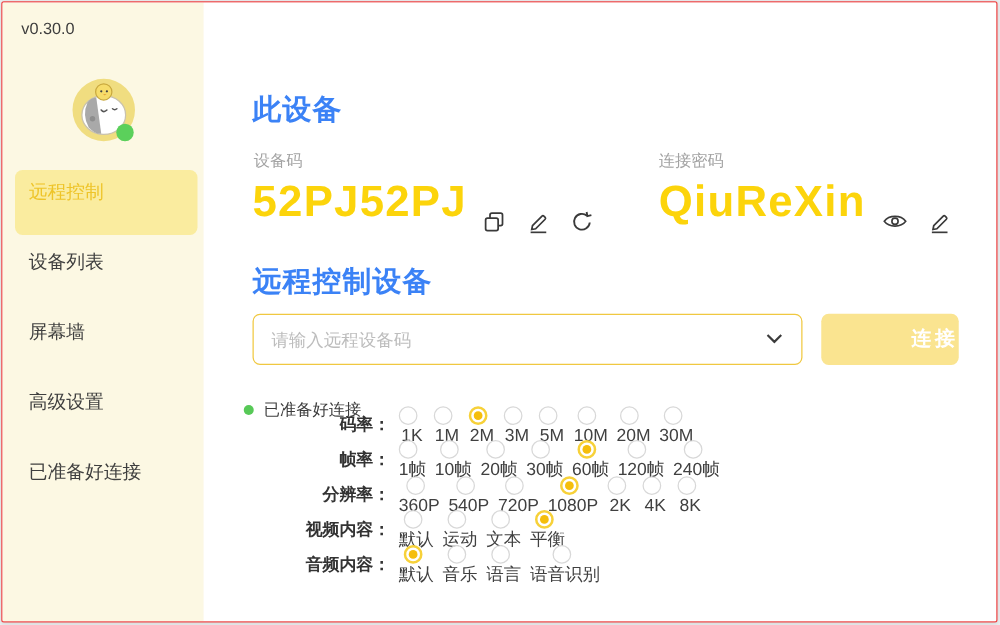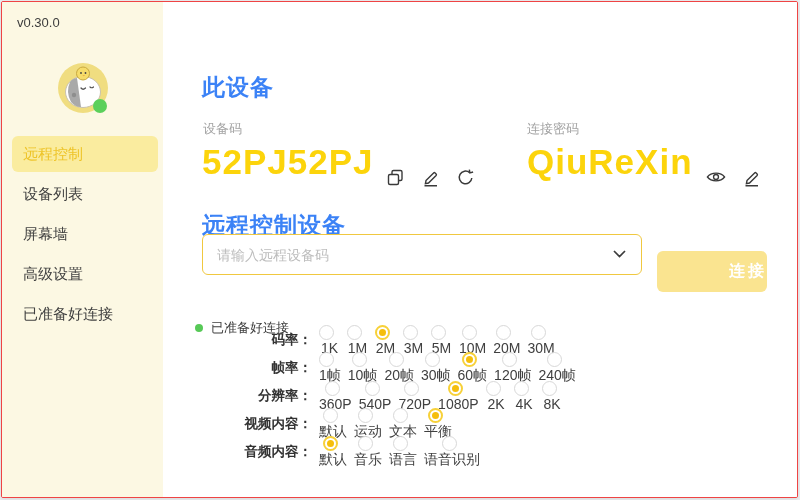--- a/index.html
+++ b/index.html
@@ -5,21 +5,21 @@
   * { margin:0; padding:0; box-sizing:border-box; }
   html,body { width:800px; height:500px; font-family:"Liberation Sans","DejaVu Sans",sans-serif; background:#eceef0; overflow:hidden; }
   .window { position:absolute; left:1px; top:1px; width:797px; height:497px; background:#fff;
             border:1px solid #ef4444; border-radius:2px; overflow:hidden; box-shadow:0 1px 4px rgba(0,0,0,.10); }
 
   
   .sidebar { position:absolute; left:0; top:0; bottom:0; width:161px; background:#fcf8e3; }
   .version { position:absolute; left:15px; top:13px; font-size:13px; color:#3d3d3d; }
   .avatar-wrap { position:absolute; left:55px; top:60px; width:52px; height:52px; }
   .menu { position:absolute; left:0; right:0; top:134px; }
-  .menu-item { height:36px; line-height:36px; margin:0 5px 4px 10px; padding-left:11px;
+  .menu-item { height:52px; line-height:36px; margin:0 5px 4px 10px; padding-left:11px;
                font-size:15px; color:#3f3f3f; border-radius:6px; cursor:pointer; }
   .menu-item.active { background:#faec9f; color:#eec429; }
 
   
   .titlebar-icons { position:absolute; right:18px; top:14px; display:flex; align-items:center; gap:14px; }
   .tb-btn { width:24px; height:24px; display:flex; align-items:center; justify-content:center; cursor:pointer; }
   .tb-divider { width:1px; height:18px; background:#dcdcdc; }
 
   
   .main { position:absolute; left:161px; top:0; right:0; bottom:0; background:#fff; }
@@ -30,21 +30,21 @@
   .lbl-code { left:40px; top:118px; }
   .lbl-pass { left:364px; top:118px; }
   .big-code { position:absolute; font-size:35px; font-weight:bold; color:#fcd40b; letter-spacing:1px; }
   .val-code { left:39px; top:140px; }
   .val-pass { left:364px; top:140px; }
   .icon-row { position:absolute; display:flex; align-items:center; gap:15px; }
   .code-actions { left:222px; top:165px; }
   .pass-actions { left:543px; top:165px; }
   .act-icon { width:20px; height:20px; cursor:pointer; display:flex; align-items:center; justify-content:center; }
 
-  .device-input { position:absolute; left:39px; top:232px; width:440px; height:41px;
+  .device-input { position:absolute; left:39px; top:249px; width:440px; height:41px;
                   border:1px solid #f0c840; border-radius:6px; background:#fff; }
   .device-input input { position:absolute; left:14px; top:1px; width:380px; height:37px; border:none; outline:none;
                   font-size:14px; color:#333; font-family:inherit; }
   .device-input input::placeholder { color:#bdbdbd; }
   .chevron { position:absolute; right:15px; top:15px; cursor:pointer; }
   .connect-btn { position:absolute; left:494px; top:249px; width:110px; height:41px; background:#fae490;
                  border:none; border-radius:6px; color:#fff; font-size:16px; font-weight:bold;
                  letter-spacing:3px; cursor:pointer; font-family:inherit;text-align:right; }
   .status { position:absolute; left:32px; top:317px; display:flex; align-items:center; gap:8px; }
   .status-dot { width:8px; height:8px; border-radius:50%; background:#57c957; }

